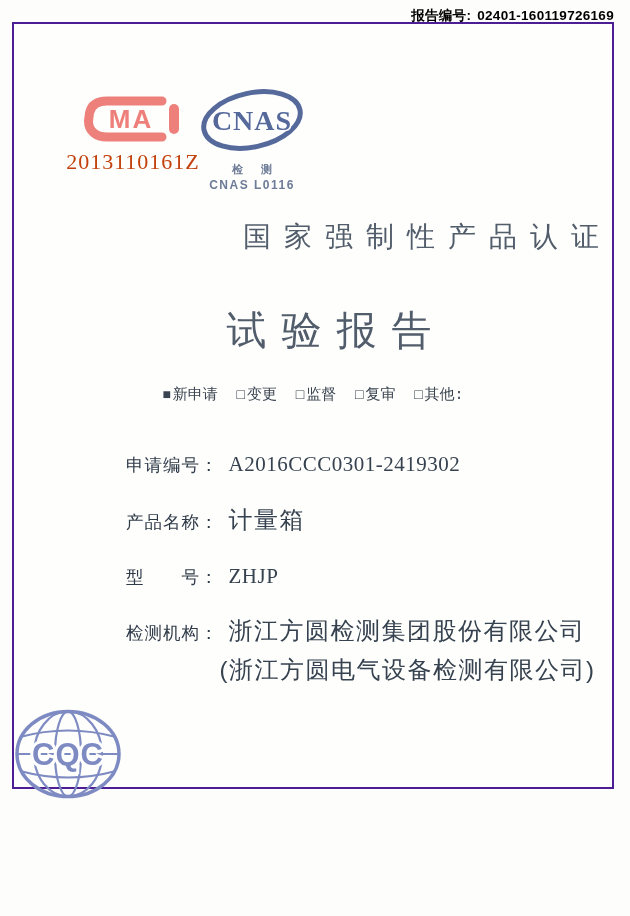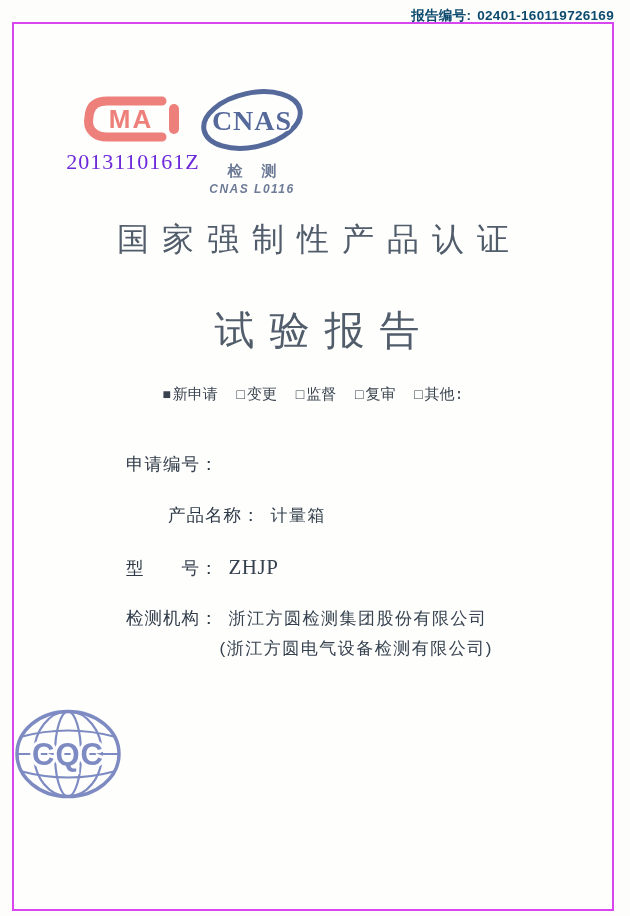--- a/index.html
+++ b/index.html
@@ -9,79 +9,78 @@
     font-family: "DejaVu Sans", "Liberation Sans", sans-serif;
     overflow: hidden;
     position: relative;
   }
   .report-no {
     position: absolute;
     top: 7px; right: 16px;
     font-family: "Liberation Sans", sans-serif;
     font-weight: 700;
     font-size: 13.5px;
-    color: #0c4a6e;
+    color: #000000;
     letter-spacing: 0.3px;
   }
   .report-no .val { margin-left: 6px; font-weight: 700; }
   .frame {
     position: absolute;
     left: 12px; top: 22px;
-    width: 602px; height: 889px;
-    border: 2px solid #d946ef;
+    width: 602px; height: 767px;
+    border: 2px solid #4c1d95;
     background: #fefefd;
   }
   
   .cma-block {
     position: absolute; left: 44px; top: 68px;
     width: 150px; text-align: center;
   }
   .cma-block svg { display: block; margin: 0 auto; }
   .cma-cert {
     margin-top: 3px;
     font-family: "Liberation Serif", "DejaVu Serif", serif;
     font-size: 22px;
-    color: #6d28d9;
+    color: #c2410c;
     letter-spacing: 1px;
   }
   .cnas-block {
     position: absolute; left: 178px; top: 62px;
     width: 120px; text-align: center;
   }
   .cnas-sub1 {
     margin-top: 2px;
-    font-size: 15px;
+    font-size: 11px;
     letter-spacing: 7px;
     text-indent: 7px;
     color: #6d7b97;
     font-weight: 700;
     text-align: center;
   }
   .cnas-sub2 {
     margin-top: 1px;
     font-family: "Liberation Sans", sans-serif;
     font-size: 12px;
     letter-spacing: 1.5px;
     color: #6d7b97;
     font-weight: 700;
-    font-style: italic;
   }
   
   .title-1 {
     position: absolute; top: 194px; left: 0; width: 100%;
-    text-align: center;
+    text-align: right;
     font-family: Liberation Mono, monospace;
-    font-size: 32px;
+    font-size: 28px;
     color: #525d6b;
     letter-spacing: 13px;
     text-indent: 13px;
     white-space: nowrap;
   }
   .title-2 {
-    position: absolute; top: 279px; left: 4px; width: 100%;
+    position: absolute; top: 279px; left: 16px; width: 100%;
     text-align: center;
     font-family: "DejaVu Serif", "Liberation Serif", serif;
     font-size: 40px;
     color: #525d6b;
     letter-spacing: 15px;
     text-indent: 15px;
     white-space: nowrap;
   }
   
   .checkrow {
@@ -97,41 +96,41 @@
   
   .fields {
     position: absolute; left: 112px; top: 428px; right: 4px;
   }
   .field-row {
     display: flex;
     align-items: baseline;
     margin-bottom: 16px;
   }
   .field-row.r1 { margin-bottom: 27px; }
-  .field-row.r2 { margin-bottom: 28px; margin-left: 42px; }
+  .field-row.r2 { margin-bottom: 28px; }
   .field-row.r3 { margin-bottom: 26px; }
   .f-label {
     font-family: "DejaVu Serif", "Liberation Serif", serif;
     font-size: 17.5px;
     color: #2e3a47;
     letter-spacing: 1px;
     white-space: nowrap;
     flex: 0 0 auto;
   }
   .f-value {
     font-family: "Liberation Serif", "DejaVu Serif", serif;
     font-size: 21px;
     color: #36424f;
     margin-left: 10px;
     letter-spacing: 0.5px;
     white-space: nowrap;
   }
   .f-value.cn {
     font-family: Liberation Sans, sans-serif;
-    font-size: 17px;
+    font-size: 24px;
     letter-spacing: 1.5px;
   }
   .f-value-stack .line2 {
     margin-left: -9px;
     margin-top: 7px;
   }
   
   .cqc-block {
     position: absolute; left: 0; top: 684px; width: 100%;
     text-align: left;
@@ -174,20 +173,21 @@
     <span class="chk"><span class="box">■</span><span>新申请</span></span>
     <span class="chk"><span class="box">□</span><span>变更</span></span>
     <span class="chk"><span class="box">□</span><span>监督</span></span>
     <span class="chk"><span class="box">□</span><span>复审</span></span>
     <span class="chk"><span class="box">□</span><span>其他:</span></span>
   </div>
 
   <div class="fields">
     <div class="field-row r1">
       <span class="f-label">申请编号：</span>
+      <span class="f-value">A2016CCC0301-2419302</span>
     </div>
     <div class="field-row r2">
       <span class="f-label">产品名称：</span>
       <span class="f-value cn">计量箱</span>
     </div>
     <div class="field-row r3">
       <span class="f-label">型　　号：</span>
       <span class="f-value">ZHJP</span>
     </div>
     <div class="field-row">

